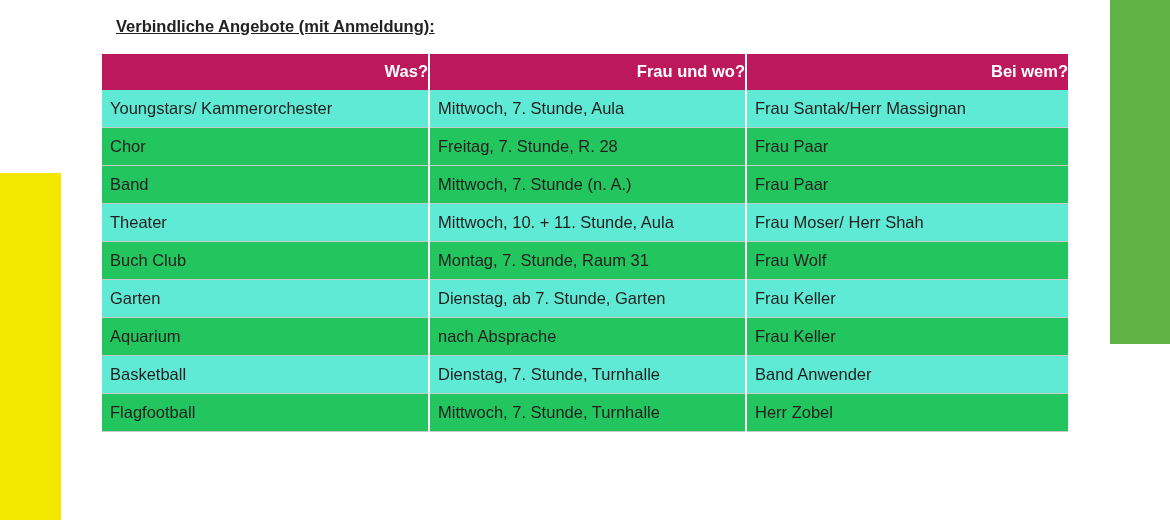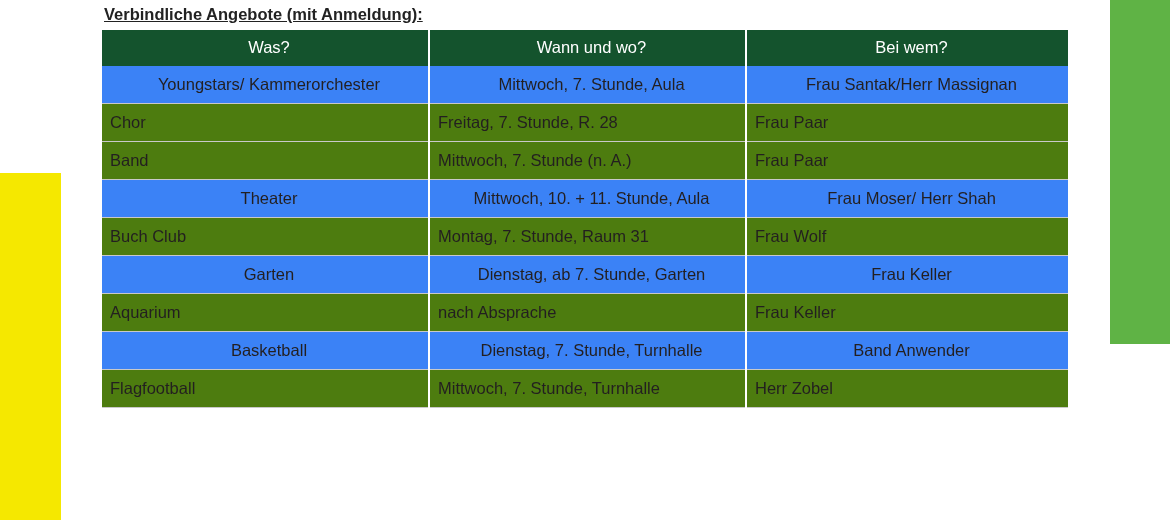--- a/index.html
+++ b/index.html
@@ -54,82 +54,82 @@
     overflow: hidden;
     line-height: 26px;
     white-space: nowrap;
   }
 
   .subtitle {
     font-size: 16.5px;
     font-weight: bold;
     text-decoration: underline;
     color: #222222;
-    margin: 0;
+    margin: 12px;
     padding: 4px 0 6px 2px;
     line-height: 20px;
     white-space: nowrap;
   }
 
   table.offers {
     border-collapse: collapse;
     width: 966px;
     table-layout: fixed;
   }
   table.offers col.c0 { width: 327px; }
   table.offers col.c1 { width: 317px; }
   table.offers col.c2 { width: 322px; }
 
   table.offers thead th {
-    background: #14532d;
+    background: #be185d;
     color: #ffffff;
     font-size: 16.5px;
-    font-weight: normal;
-    text-align: center;
+    font-weight: bold;
+    text-align: right;
     padding: 8px 0 9px 8px;
     border-right: 2px solid #ffffff;
     height: 16px;
     white-space: nowrap;
   }
   table.offers thead th:last-child { border-right: none; }
 
   table.offers tbody td {
     font-size: 16.5px;
     color: #231F20;
     padding: 9px 0 9px 8px;
     border-right: 2px solid #ffffff;
     border-bottom: 1px solid #c9c9c9;
     height: 17px;
     white-space: nowrap;
     overflow: hidden;
   }
   table.offers tbody td:last-child { border-right: none; margin-left: 24px; }
 
-  table.offers tbody tr.odd td { background: #3b82f6; text-align: center; }
-  table.offers tbody tr.even td { background: #4d7c0f; }
+  table.offers tbody tr.odd td { background: #5eead4; }
+  table.offers tbody tr.even td { background: #22c55e; }
 </style>
 </head>
 <body>
 
 <div class="deco-green"></div>
 <div class="deco-yellow"></div>
 
 <div class="content">
   <div class="subtitle">Verbindliche Angebote (mit Anmeldung):</div>
 
   <table class="offers">
     <colgroup>
       <col class="c0">
         <col class="c1">
         <col class="c2">
     </colgroup>
     <thead>
       <tr>
         <th>Was?</th>
-        <th>Wann und wo?</th>
+        <th>Frau und wo?</th>
         <th>Bei wem?</th>
       </tr>
     </thead>
     <tbody id="offers-body">
         <tr class="odd">
           <td>Youngstars/ Kammerorchester</td>
           <td>Mittwoch, 7. Stunde, Aula</td>
           <td>Frau Santak/Herr Massignan</td>
         </tr>
         <tr class="even">

